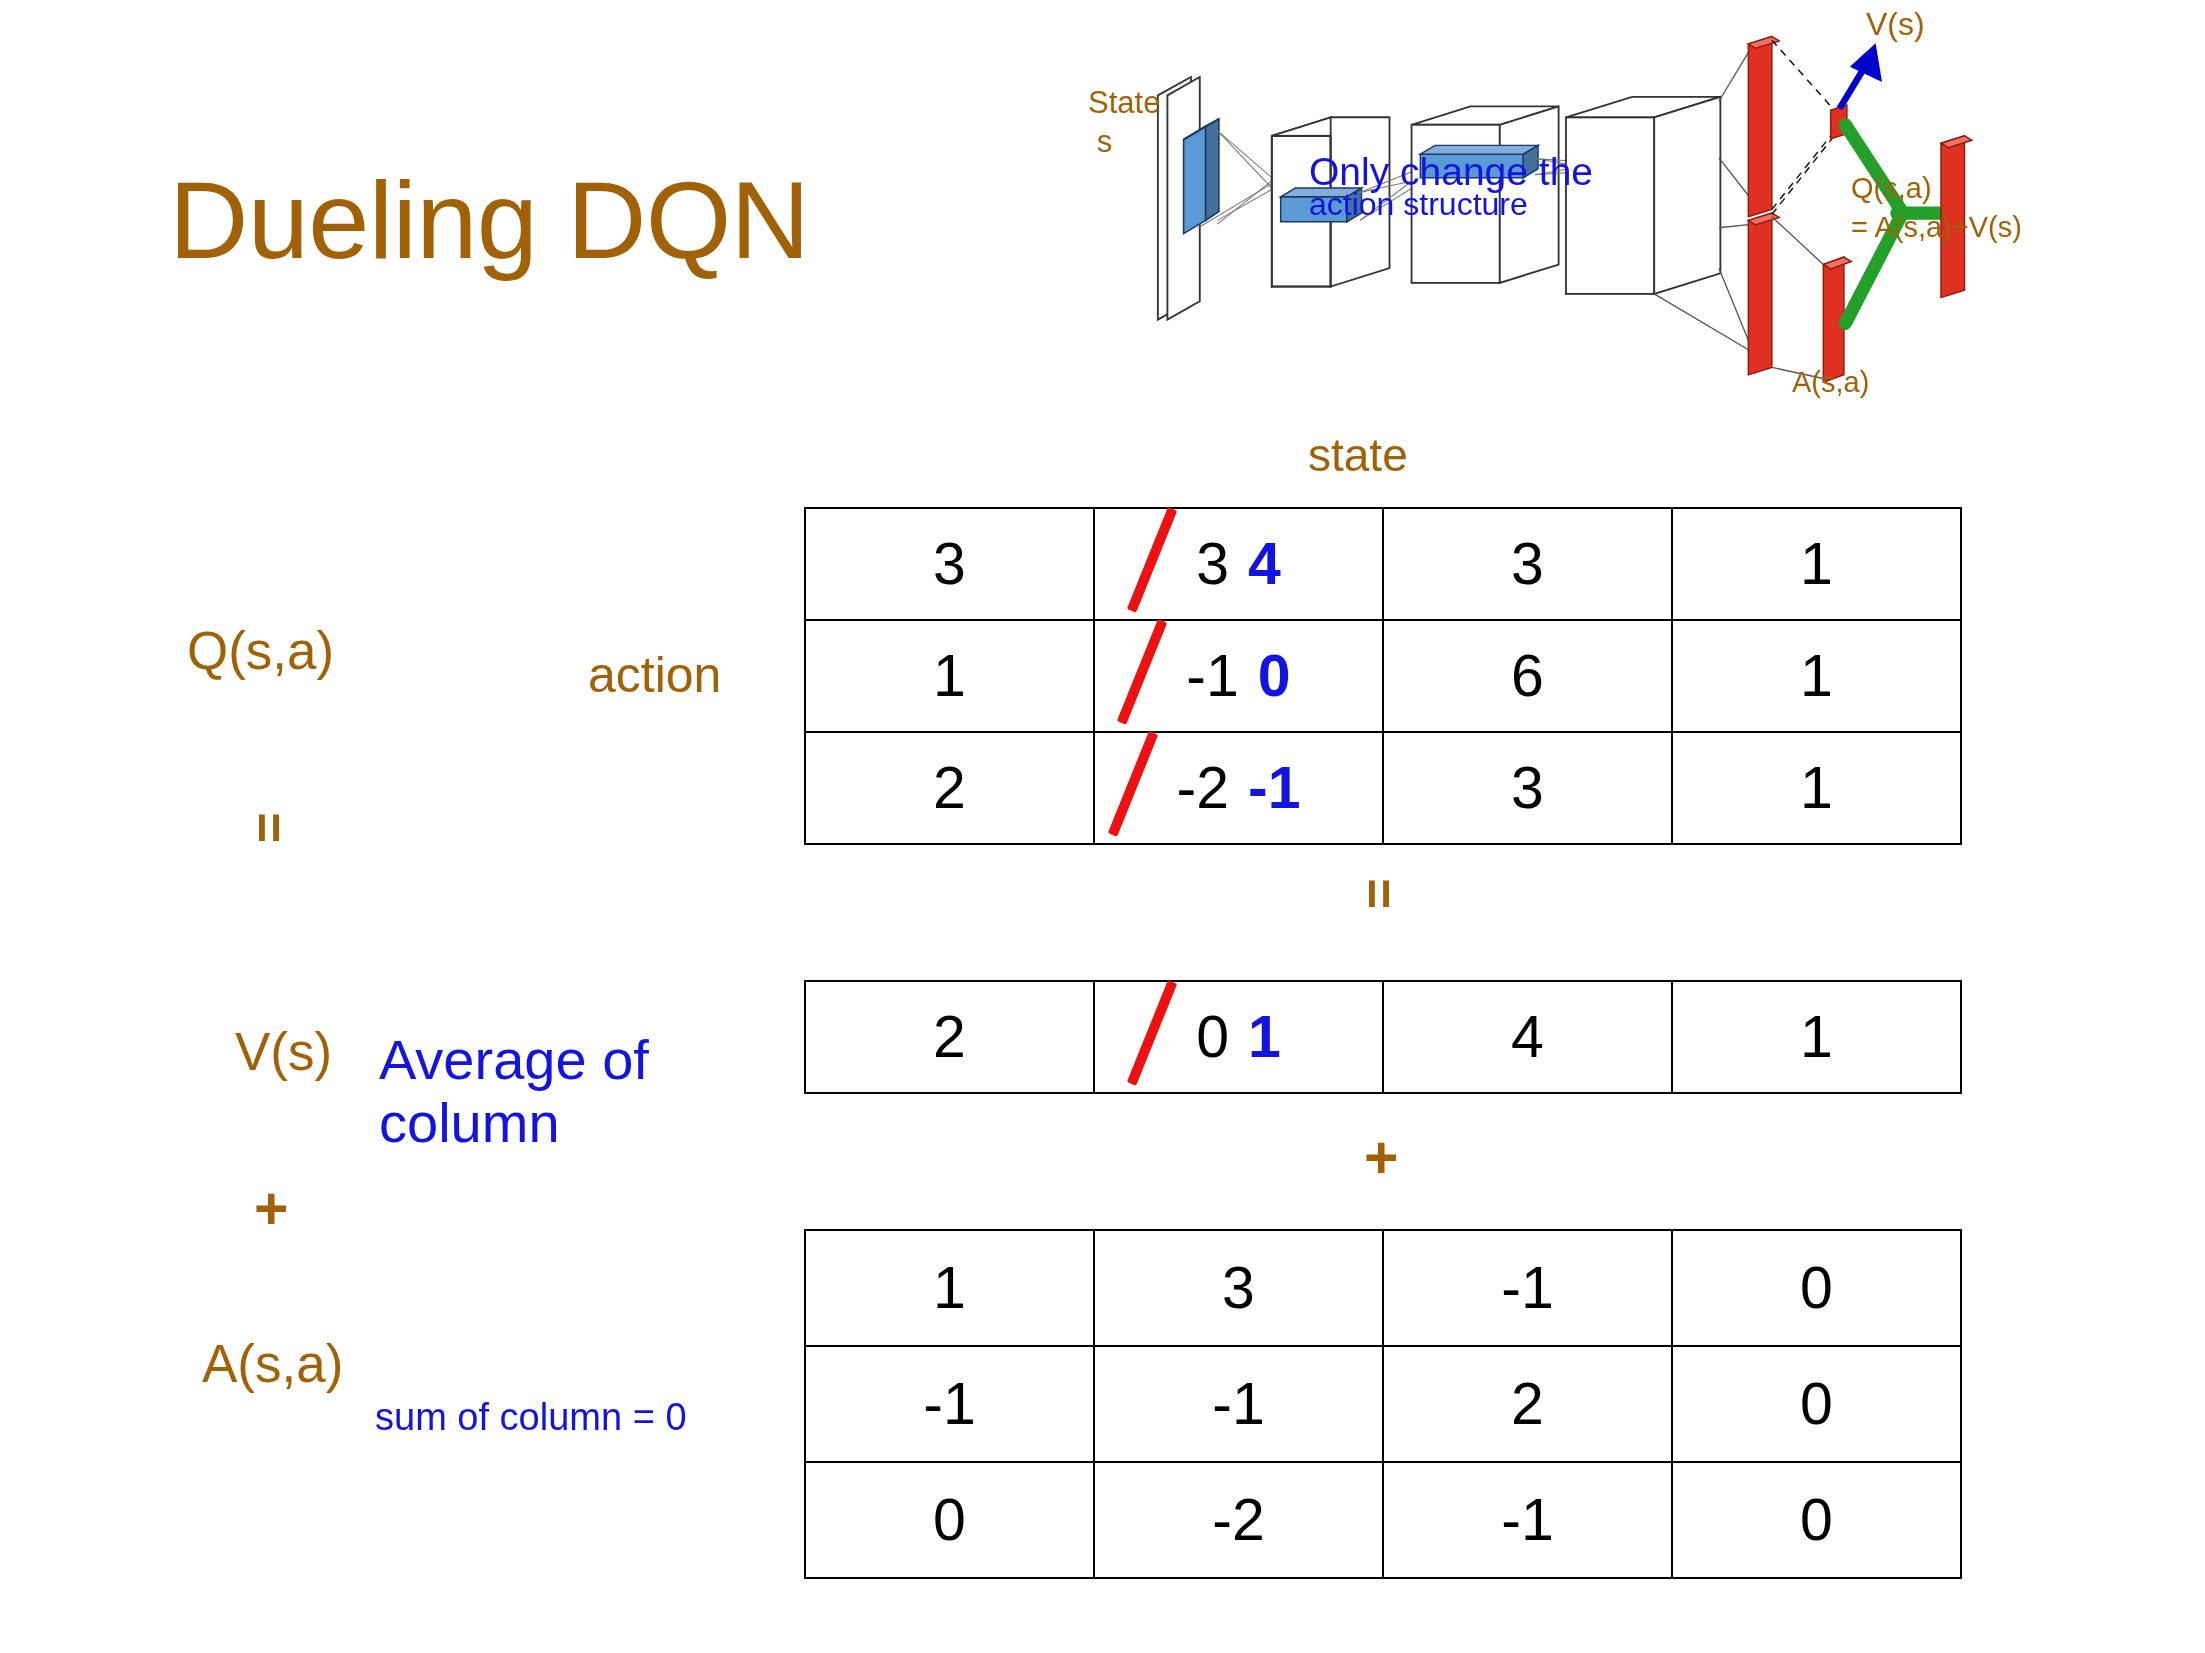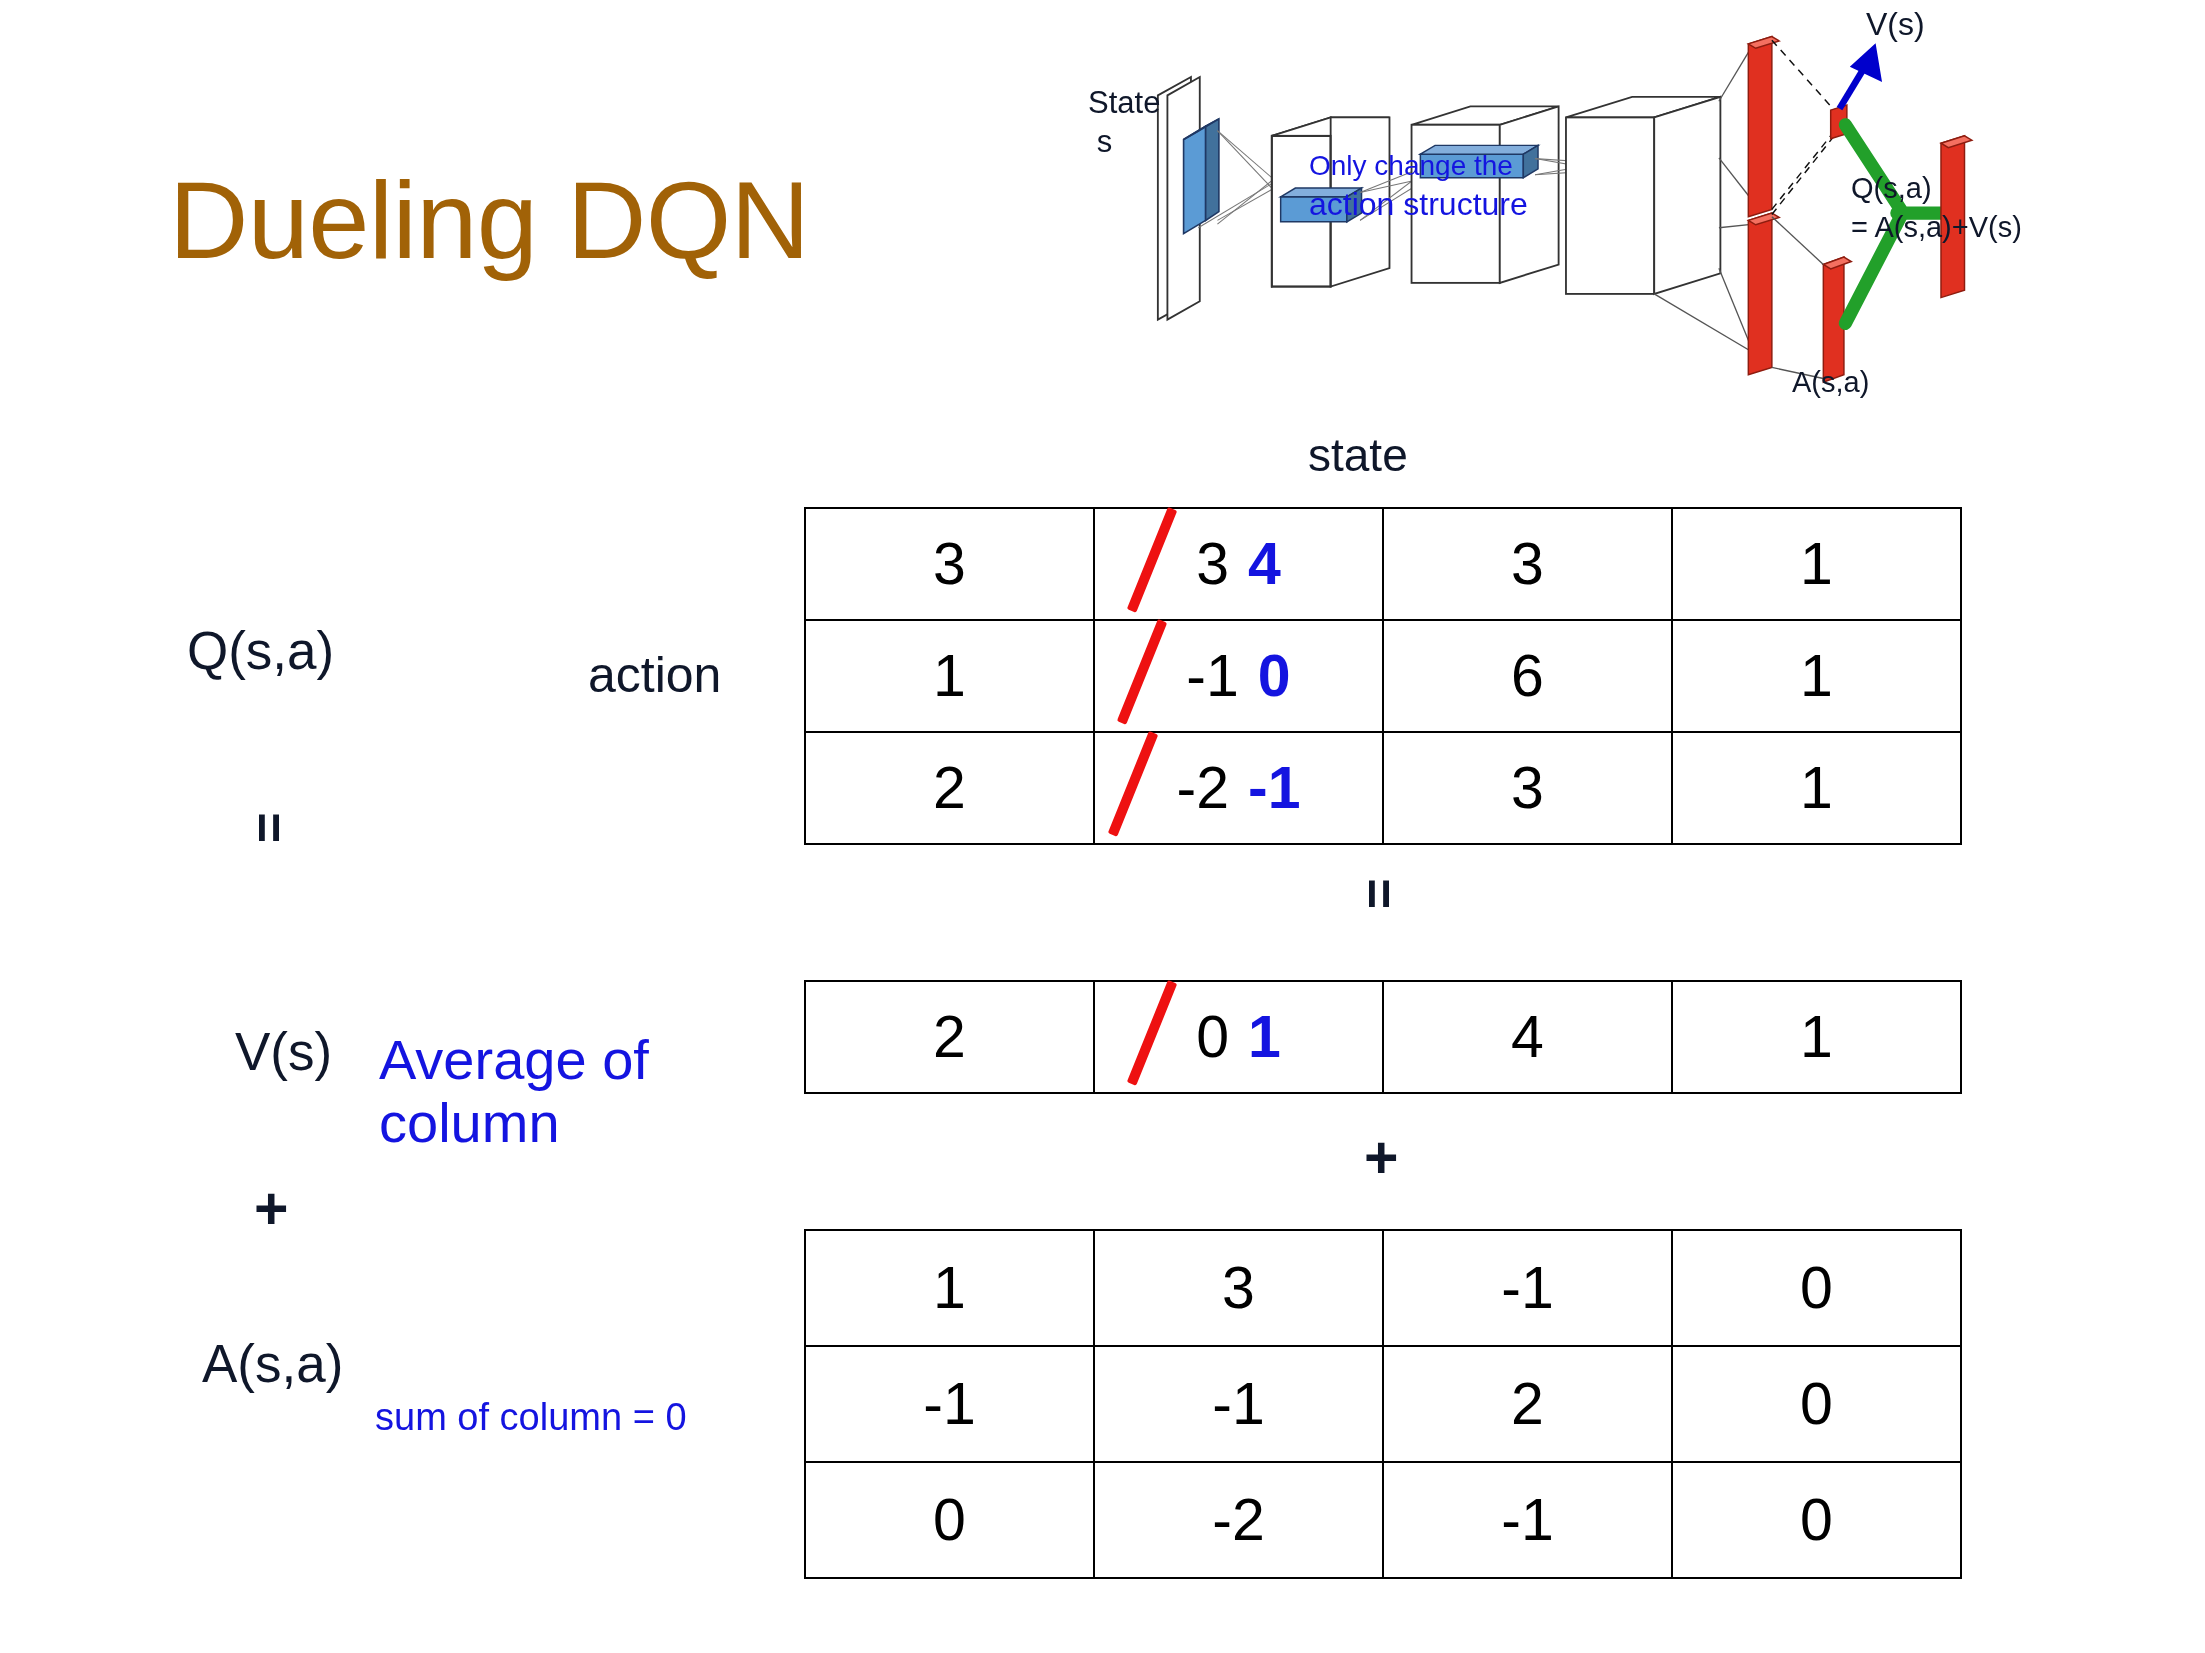--- a/index.html
+++ b/index.html
@@ -35,21 +35,21 @@
     width: 1103px;
     height: 390px;
   }
   #network-diagram svg { display: block; }
 
   
   .lbl {
     white-space: nowrap;
     line-height: 1.12;
   }
-  .black { color: #0f172a; }
+  .black { color: #a16207; }
   .blue  { color: #1414E0; }
 
   #label-state      { left: 1308px; top: 430px;  font-size: 46px; }
   #label-q          { left: 187px;  top: 621px;  font-size: 53px; }
   #label-action     { left: 588px;  top: 647px;  font-size: 50px; text-align: center; }
   #label-eq-left    { left: 254px;  top: 798px; font-size: 53px; }
   #label-eq-mid     { left: 1364px; top: 864px; font-size: 53px; }
   #label-v          { left: 235px;  top: 1022px; font-size: 53px; }
   #label-avg        { left: 379px;  top: 1029px; font-size: 56px; width: 353px; white-space: normal;}
   #label-plus-left  { left: 254px;  top: 1176px; font-size: 59px; font-weight: 700;}
@@ -235,21 +235,21 @@
 
     <g stroke="#8E1C0F" stroke-width="2">
       <polygon points="1160,185 1192,175 1192,385 1160,395" fill="#E03020"></polygon>
       <polygon points="1160,185 1192,175 1202,181 1170,191" fill="#F47060"></polygon>
     </g>
   </svg>
 
   <div class="abs lbl black" style="left:0px; top:79px; font-size:31px;">State</div>
   <div class="abs lbl black" style="left:8.8px; top:118px; font-size:31px;">s</div>
 
-  <div class="abs lbl blue" style="left:221px; top:143px; font-size:28px;text-align:right;">Only change the</div>
+  <div class="abs lbl blue" style="left:221px; top:143px; font-size:39px;text-align:right;">Only change the</div>
   <div class="abs lbl blue" style="left:221px; top:180px; font-size:32px;">action structure</div>
 
   <div class="abs lbl black" style="left:778px; top:0px; font-size:32px;">V(s)</div>
   <div class="abs lbl black" style="left:763px; top:165px; font-size:29px;">Q(s,a)</div>
   <div class="abs lbl black" style="left:763px; top:204px; font-size:29px;">= A(s,a)+V(s)</div>
   <div class="abs lbl black" style="left:704px; top:359px; font-size:29px;">A(s,a)</div>
 </div>
 
 <div class="abs lbl black" id="label-state">state</div>
 

